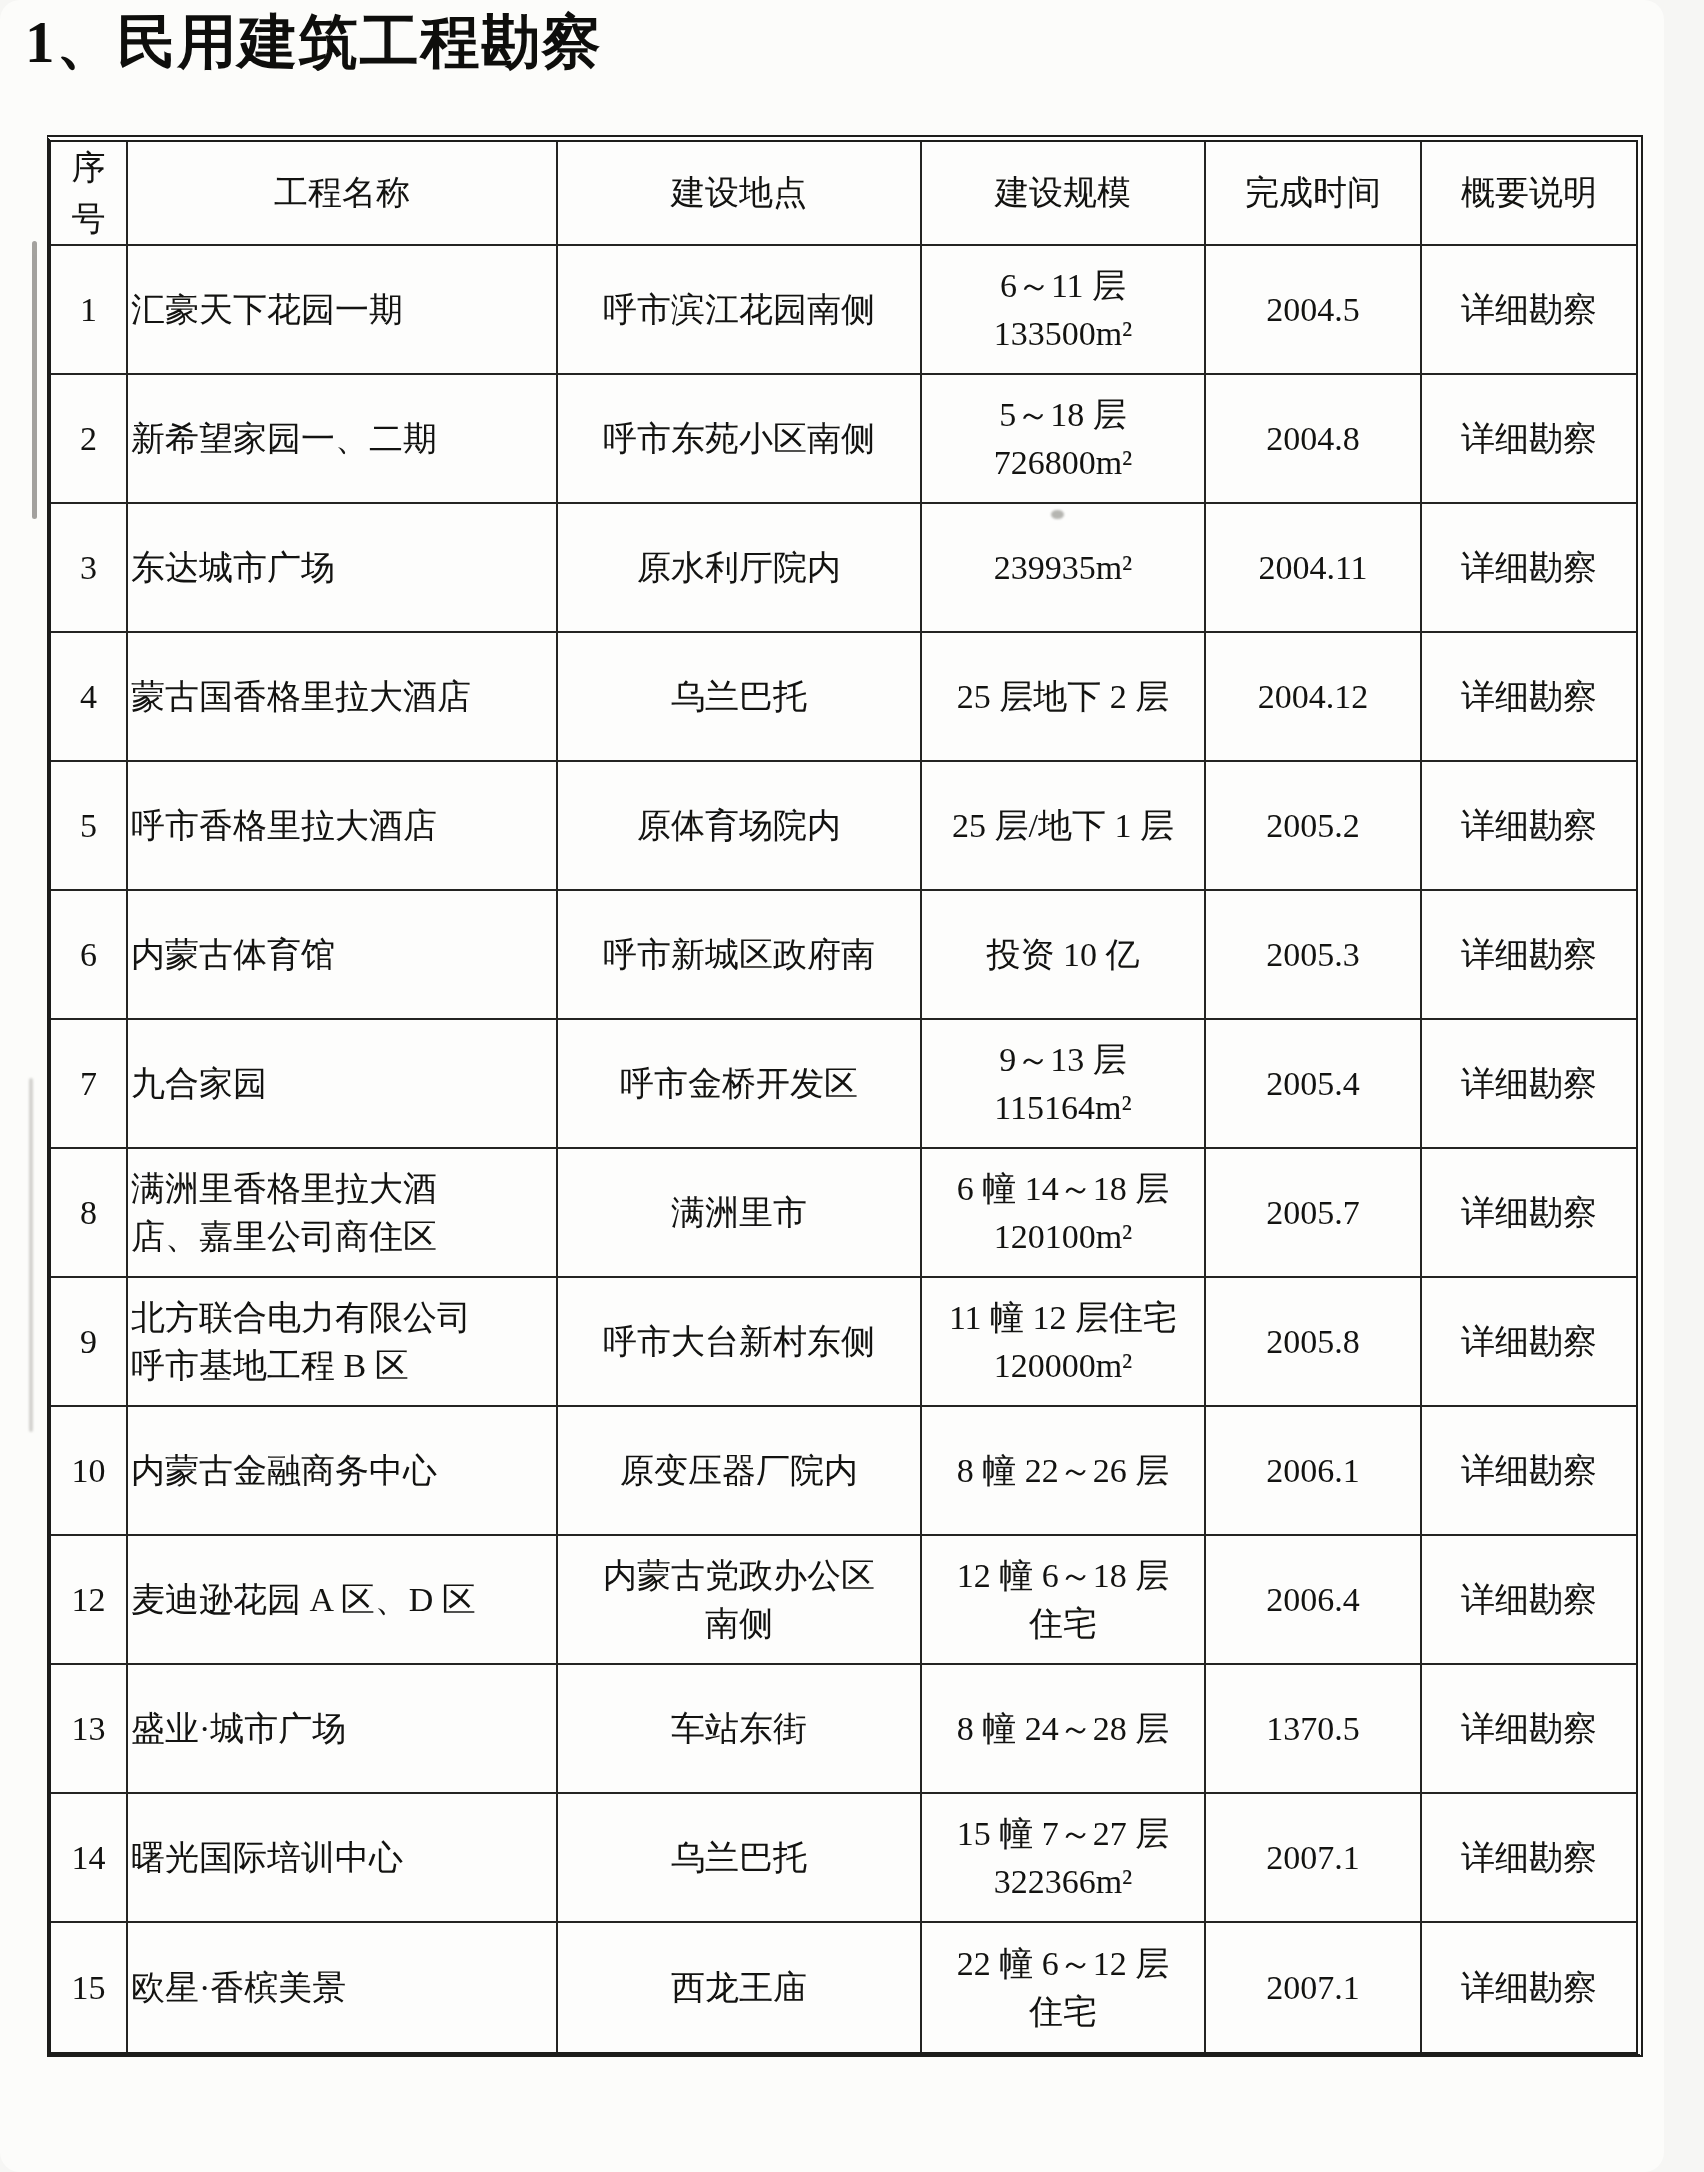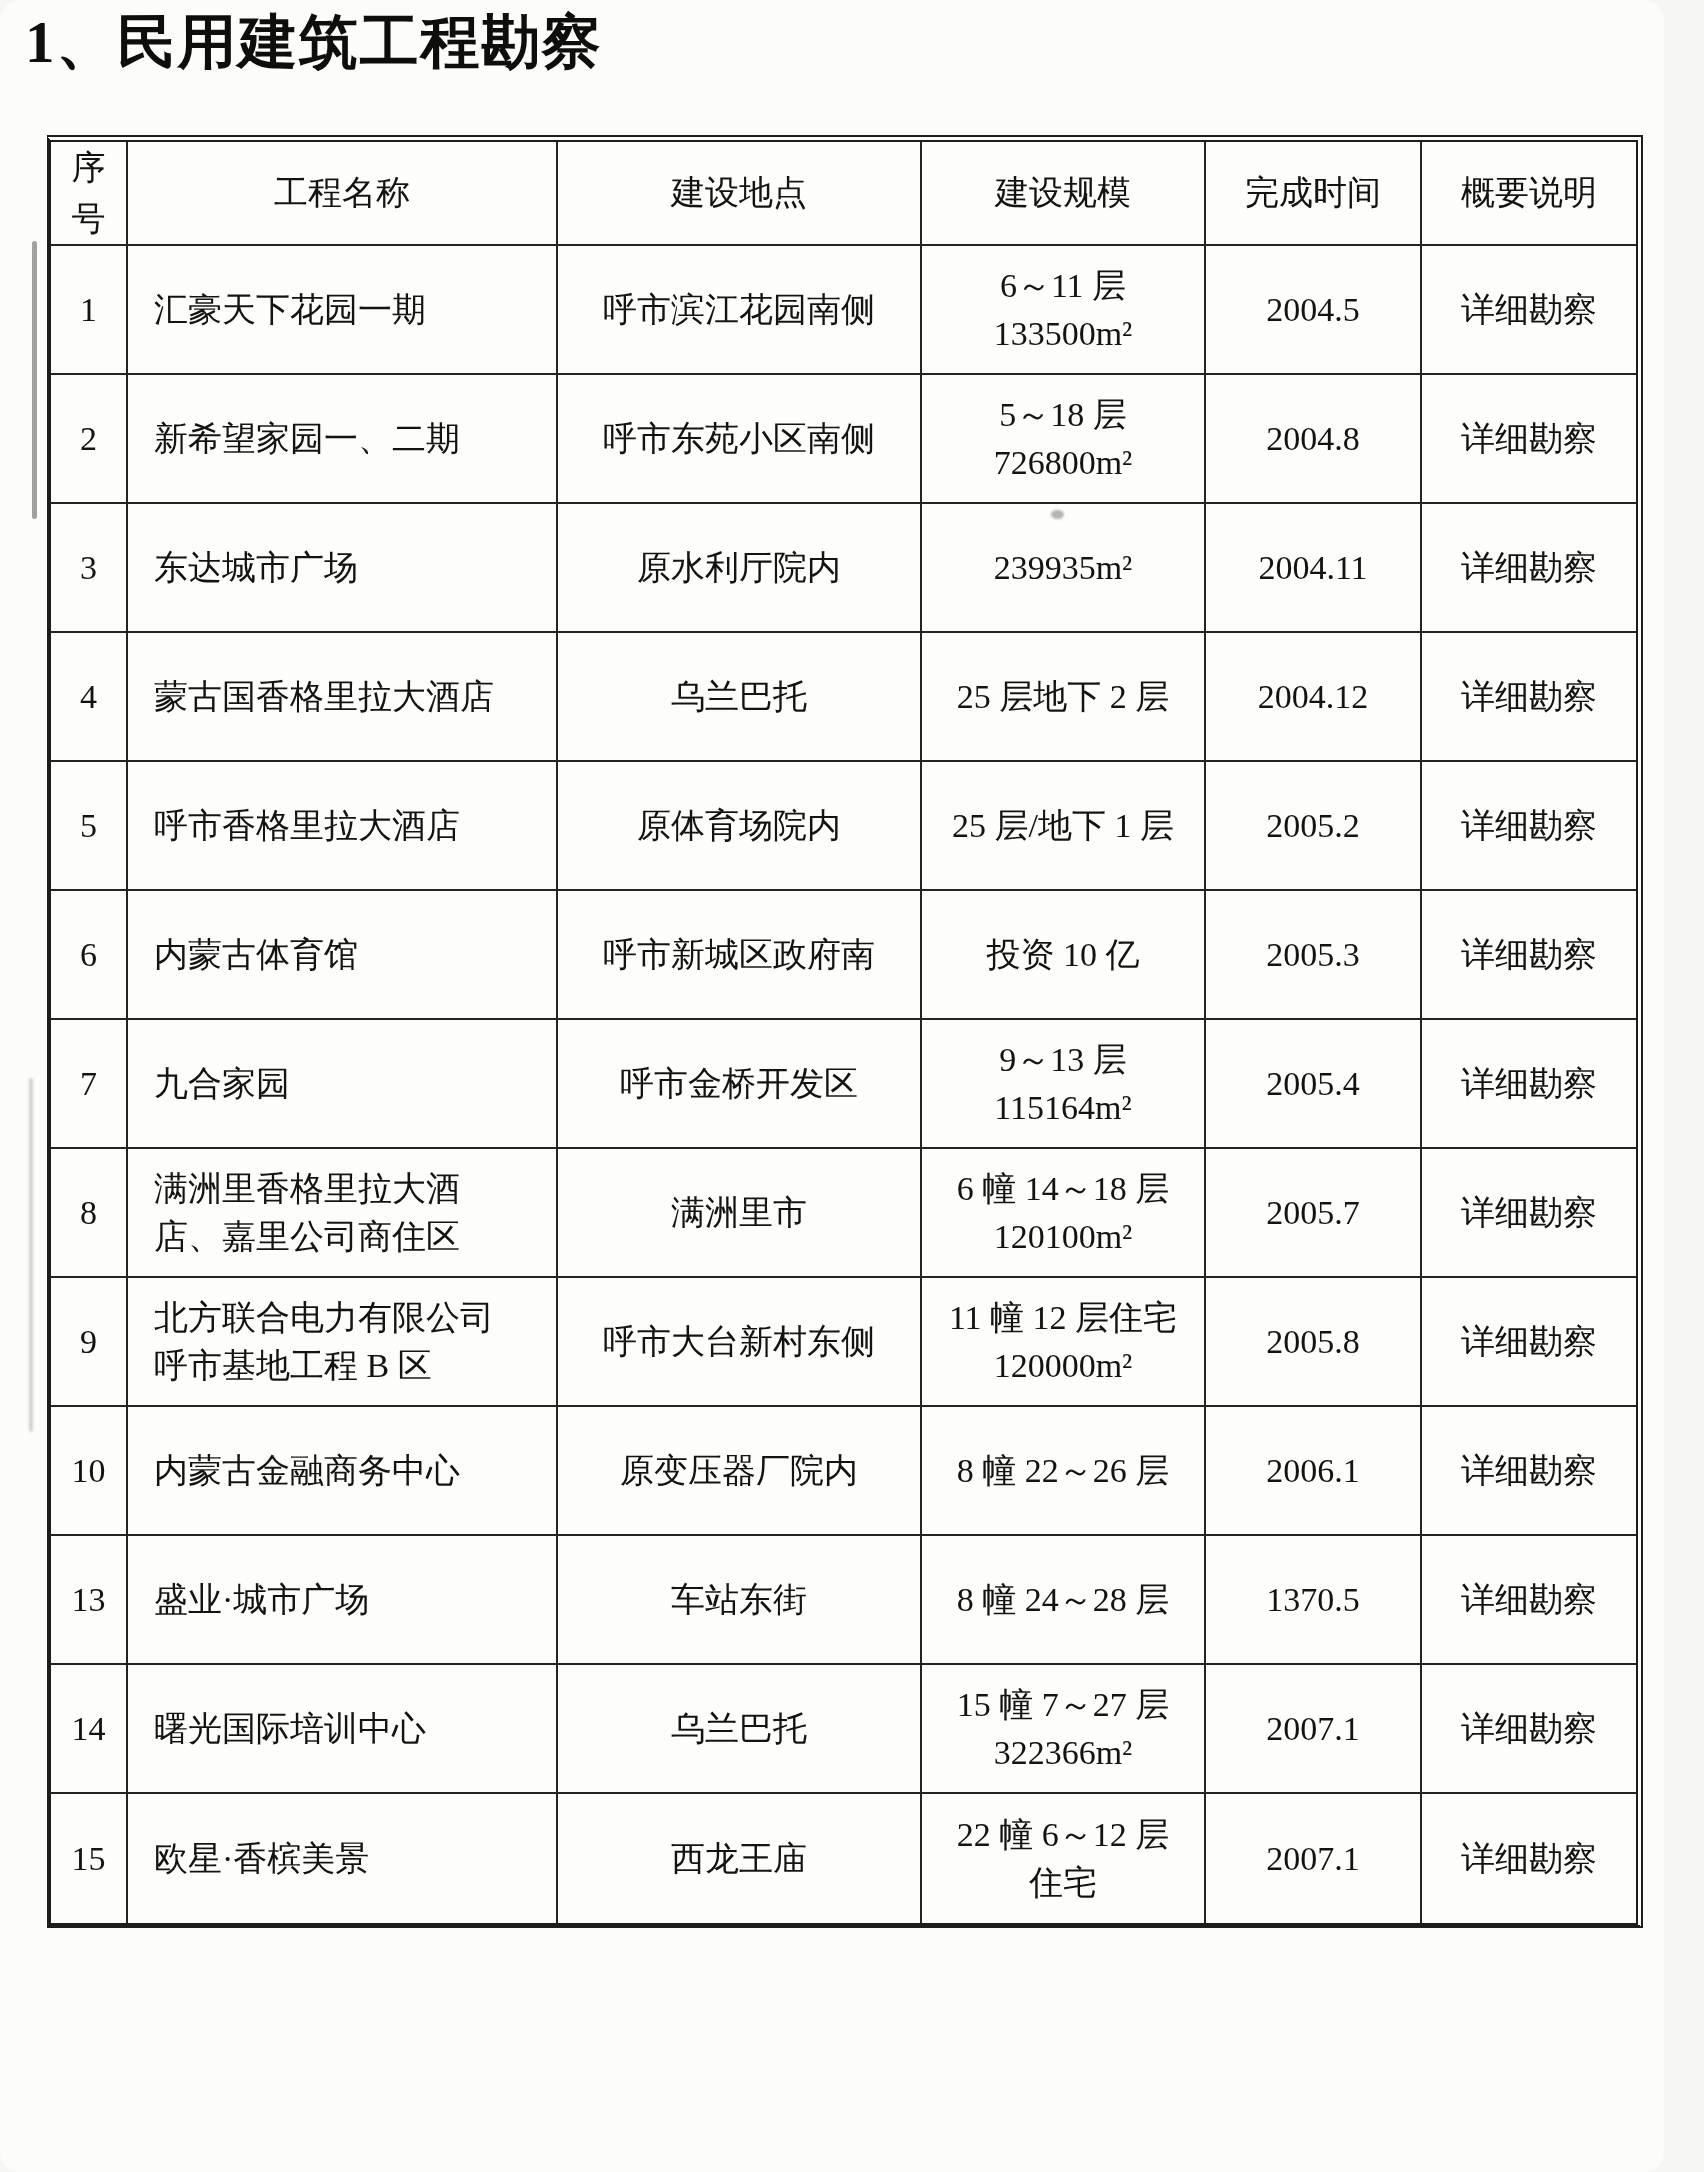--- a/index.html
+++ b/index.html
@@ -61,21 +61,21 @@
     color: #131311;
   }
   th:last-child, td:last-child { border-right: none; text-align: center; }
   tbody tr:last-child td { border-bottom: none; }
 
   thead tr { height: 97px; }
   tbody tr { height: 129px; }
 
   td.col-name {
     text-align: left;
-    padding-left: 26px;
+    padding-left: 3px;
     padding-right: 8.4px;
   }
   th.h-no { padding: 0 15px; line-height: 1.5; }
 
   
   .speck {
     position: absolute;
     left: 1051px;
     top: 510px;
     width: 12.6px;
@@ -216,20 +216,30 @@
         </tr>
         <tr>
           <td class="col-no">10</td>
           <td class="col-name">内蒙古金融商务中心</td>
           <td class="col-location">原变压器厂院内</td>
           <td class="col-scale">8 幢 22～26 层</td>
           <td class="col-time">2006.1</td>
           <td class="col-note">详细勘察</td>
         </tr>
         <tr>
+          <td class="col-no">12</td>
+          <td class="col-name">麦迪逊花园 A 区、D 区</td>
+          <td class="col-location">内蒙古党政办公区
+南侧</td>
+          <td class="col-scale">12 幢 6～18 层
+住宅</td>
+          <td class="col-time">2006.4</td>
+          <td class="col-note">详细勘察</td>
+        </tr>
+        <tr>
           <td class="col-no">13</td>
           <td class="col-name">盛业·城市广场</td>
           <td class="col-location">车站东街</td>
           <td class="col-scale">8 幢 24～28 层</td>
           <td class="col-time">1370.5</td>
           <td class="col-note">详细勘察</td>
         </tr>
         <tr>
           <td class="col-no">14</td>
           <td class="col-name">曙光国际培训中心</td>

